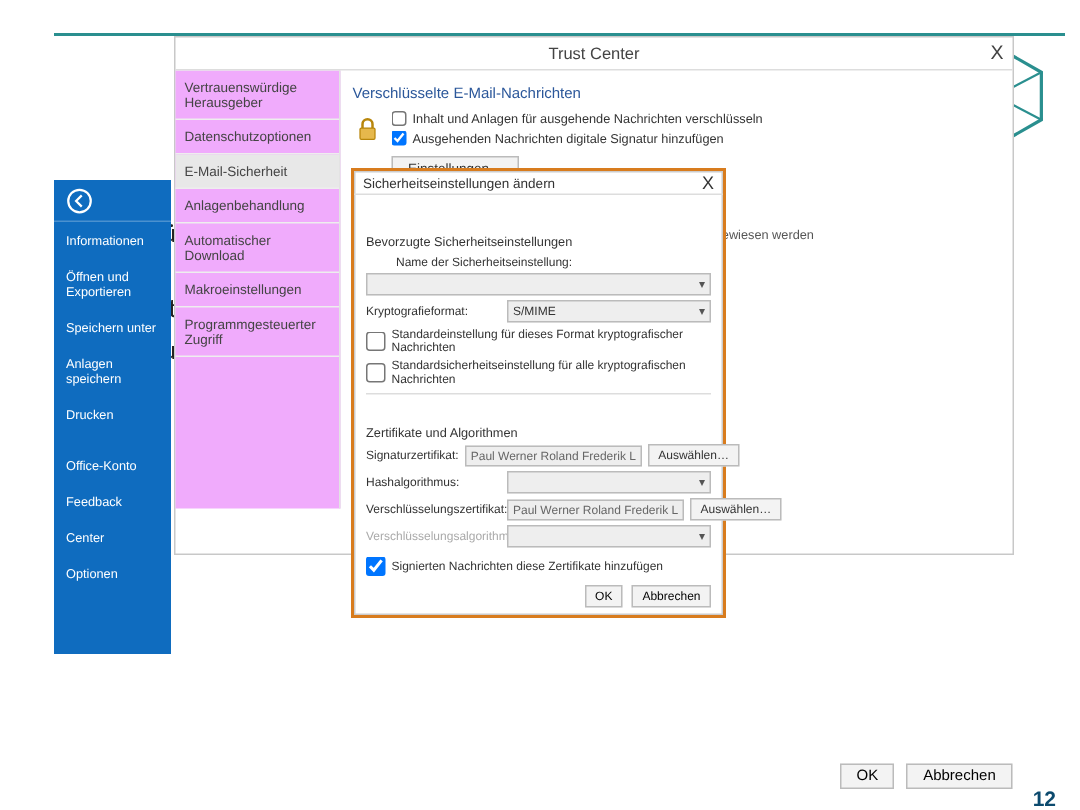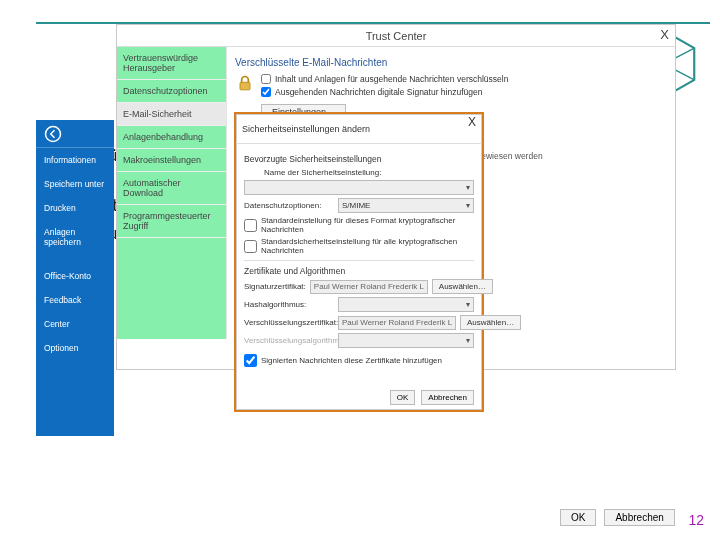--- a/index.html
+++ b/index.html
@@ -9,26 +9,26 @@
   .top-rule { position: absolute; top: 22px; left: 36px; right: 10px; height: 2px; background: #2a8f8f; }
 
   
   .hex-logo { position: absolute; top: 28px; right: 20px; width: 72px; height: 72px; }
 
   
   .tc-window { position: absolute; top: 24px; left: 116px; width: 560px; height: 346px; background: #fff; border: 1px solid #c8c8c8; }
   .tc-titlebar { height: 22px; border-bottom: 1px solid #ddd; position: relative; display: flex; align-items: center; justify-content: center; font-size: 11px; color: #444; }
   .tc-close { position: absolute; right: 6px; top: 2px; font-size: 13px; color: #444; }
   .tc-body { display: flex; height: calc(100% - 22px - 30px); }
-  .tc-left { width: 110px; border-right: 1px solid #e3e3e3; background: #86efac; font-size: 9px; color: #444; }
+  .tc-left { width: 110px; border-right: 1px solid #e3e3e3; background: #f0abfc; font-size: 9px; color: #444; }
   .tc-left .tc-item { padding: 6px 6px; border-bottom: 1px solid #eee; cursor: pointer; }
   .tc-left .tc-item.active { background: #e8e8e8; font-weight: 500; }
   .tc-right { flex: 1; padding: 6px 8px; font-size: 9px; color: #333; position: relative; }
   .tc-section-title { color: #2b579a; font-size: 10px; margin: 4px 0 6px; }
-  .tc-row { display: flex; align-items: flex-start; gap: 6px; margin: 3px 0; }
+  .tc-row { display: flex; align-items: flex-end; gap: 6px; margin: 3px 0; }
   .tc-icon { width: 20px; height: 20px; flex: none; }
   .tc-checkgroup { display: flex; flex-direction: column; gap: 3px; }
   .tc-check { display: flex; align-items: center; gap: 4px; font-size: 8.5px; }
   .tc-check input { width: 10px; height: 10px; }
   .tc-btn { display: inline-block; border: 1px solid #bbb; background: #f3f3f3; padding: 2px 10px; font-size: 9px; margin-top: 4px; }
   .tc-subnote { font-size: 8.5px; color: #555; margin: 4px 0 6px; }
 
   
   .bs { position: absolute; top: 120px; left: 36px; width: 78px; height: 316px; background: #0f6cbf; color: #fff; font-size: 9px; }
   .bs .bs-back { height: 28px; display: flex; align-items: center; justify-content: flex-start; padding-left: 8px; border-bottom: 1px solid rgba(255,255,255,.25); }
@@ -39,40 +39,40 @@
 
   
   .peek { position: absolute; left: 108px; font-size: 18px; color: #222; font-family: Calibri, sans-serif; }
   .peek1 { top: 144px; }
   .peek2 { top: 194px; }
   .peek3 { top: 222px; }
   .peek4 { top: 260px; }
 
   
   .ss-window { position: absolute; top: 112px; left: 234px; width: 250px; height: 300px; background: #fff; border: 2px solid #d87c1e; box-shadow: 0 0 0 1px #ccc inset; }
-  .ss-titlebar { height: 30px; display: flex; align-items: center; padding: 0 6px; font-size: 9px; color: #333; border-bottom: 1px solid #ddd; position: relative; }
+  .ss-titlebar { height: 16px; display: flex; align-items: center; padding: 0 6px; font-size: 9px; color: #333; border-bottom: 1px solid #ddd; position: relative; }
   .ss-close { position: absolute; right: 6px; top: 1px; font-size: 12px; }
   .ss-body { padding: 6px 8px 4px; font-size: 8px; color: #333; }
   .ss-label { font-size: 8px; color: #333; margin-top: 4px; padding-left: 20px; }
   .ss-field-row { display: flex; align-items: center; gap: 4px; margin: 3px 0; }
   .ss-input { flex: 1; height: 14px; border: 1px solid #bbb; background: #fff; font-size: 8px; padding: 0 3px; }
   .ss-input.ro { background: #eee; color: #666; }
   .ss-drop { flex: 1; height: 15px; border: 1px solid #bbb; background: #eee; font-size: 8px; padding: 0 3px; display: flex; align-items: center; justify-content: space-between; }
   .ss-drop .caret { color: #555; }
   .ss-check { display: flex; align-items: center; gap: 4px; font-size: 8px; margin: 3px 0; }
   .ss-btn { border: 1px solid #bbb; background: #f3f3f3; font-size: 8px; padding: 2px 6px; }
   .ss-btnrow { display: flex; gap: 4px; margin: 4px 0; }
   .ss-hr { border-top: 1px solid #ddd; margin: 5px 0; }
-  .ss-section { font-size: 8.5px; color: #333; margin-top: 4px; }
+  .ss-section { font-size: 8.5px; color: #333; margin-top: 20px; }
   .ss-row2 { display: flex; align-items: center; gap: 4px; margin: 3px 0; font-size: 8px; }
   .ss-row2 .lab { width: 90px; color: #333; }
   .ss-footer { position: absolute; bottom: 5px; right: 8px; display: flex; gap: 6px; }
 
   
-  .page-num { position: absolute; bottom: 12px; right: 16px; font-size: 14px; color: #a21caf; }
+  .page-num { position: absolute; bottom: 0; right: 16px; font-size: 14px; color: #0c4a6e; font-weight: bold; }
 
   
   .tc-bottom-btns { position: absolute; bottom: 14px; left: 560px; display: flex; gap: 8px; }
   .tc-bottom-btns .tc-btn { font-size: 10px; padding: 2px 10px; }
 
 </style>
 </head>
 <body>
 
 <div class="top-rule"></div>
@@ -94,22 +94,22 @@
   <div class="tc-titlebar">
     <span>Trust Center</span>
     <span class="tc-close">X</span>
   </div>
   <div class="tc-body">
     <div class="tc-left">
       <div class="tc-item">Vertrauenswürdige Herausgeber</div>
       <div class="tc-item">Datenschutzoptionen</div>
       <div class="tc-item active">E-Mail-Sicherheit</div>
       <div class="tc-item">Anlagenbehandlung</div>
+      <div class="tc-item">Automatischer Download</div>
       <div class="tc-item">Makroeinstellungen</div>
-      <div class="tc-item">Automatischer Download</div>
       <div class="tc-item">Programmgesteuerter Zugriff</div>
     </div>
     <div class="tc-right">
       <div class="tc-section-title">Verschlüsselte E-Mail-Nachrichten</div>
       <div class="tc-row">
         <svg class="tc-icon" viewBox="0 0 24 24">
             <rect x="6" y="10" width="12" height="9" rx="1" fill="#e6b84c" stroke="#b8860b"></rect>
             <path d="M8 10 V7 a4 4 0 0 1 8 0 V10" fill="none" stroke="#b8860b" stroke-width="2"></path>
           </svg>
         <div class="tc-checkgroup">
@@ -151,23 +151,24 @@
 </div>
 
 <div class="bs">
   <div class="bs-back">
     <svg viewBox="0 0 24 24">
         <circle cx="12" cy="12" r="10" fill="none" stroke="#fff" stroke-width="2"></circle>
         <path d="M14 7 L9 12 L14 17" fill="none" stroke="#fff" stroke-width="2"></path>
       </svg>
   </div>
   <div class="bs-item">Informationen</div>
+  <div class="bs-item">Öffnen und Exportieren</div>
   <div class="bs-item">Speichern unter</div>
+  <div class="bs-item">Anlagen speichern</div>
   <div class="bs-item">Drucken</div>
-  <div class="bs-item">Anlagen speichern</div>
   <div class="bs-group-gap"></div>
   <div class="bs-item">Office-Konto</div>
   <div class="bs-item">Feedback</div>
   <div class="bs-item">Center</div>
   <div class="bs-item">Optionen</div>
 </div>
 
 <div class="ss-window">
   <div class="ss-titlebar">
     <span>Sicherheitseinstellungen ändern</span>
@@ -176,21 +177,21 @@
   <div class="ss-body">
     <div class="ss-section">Bevorzugte Sicherheitseinstellungen</div>
     <div class="ss-label">Name der Sicherheitseinstellung:</div>
     <div class="ss-field-row">
       <div class="ss-drop">
         <span></span>
         <span class="caret">▾</span>
       </div>
     </div>
     <div class="ss-row2">
-      <span class="lab">Datenschutzoptionen:</span>
+      <span class="lab">Kryptografieformat:</span>
       <div class="ss-drop">
         <span>S/MIME</span>
         <span class="caret">▾</span>
       </div>
     </div>
     <label class="ss-check">
         <input type="checkbox" style="">
         <span>Standardeinstellung für dieses Format kryptografischer Nachrichten</span>
       </label>
     <label class="ss-check">

